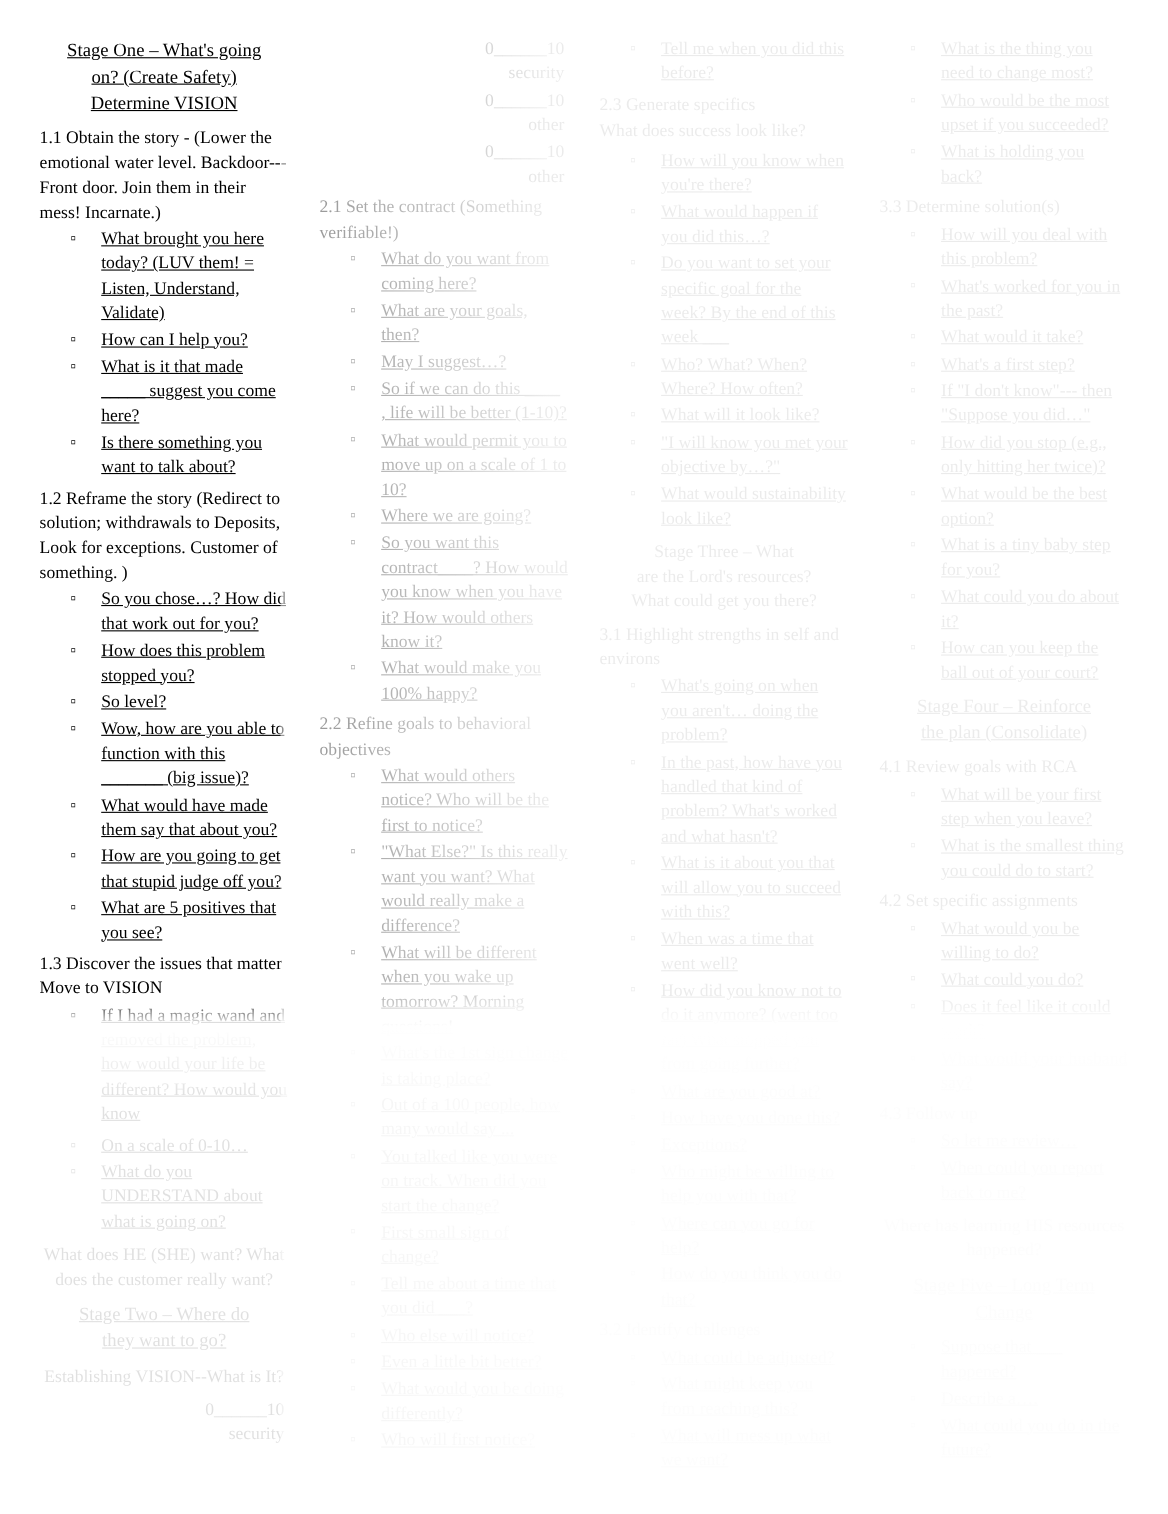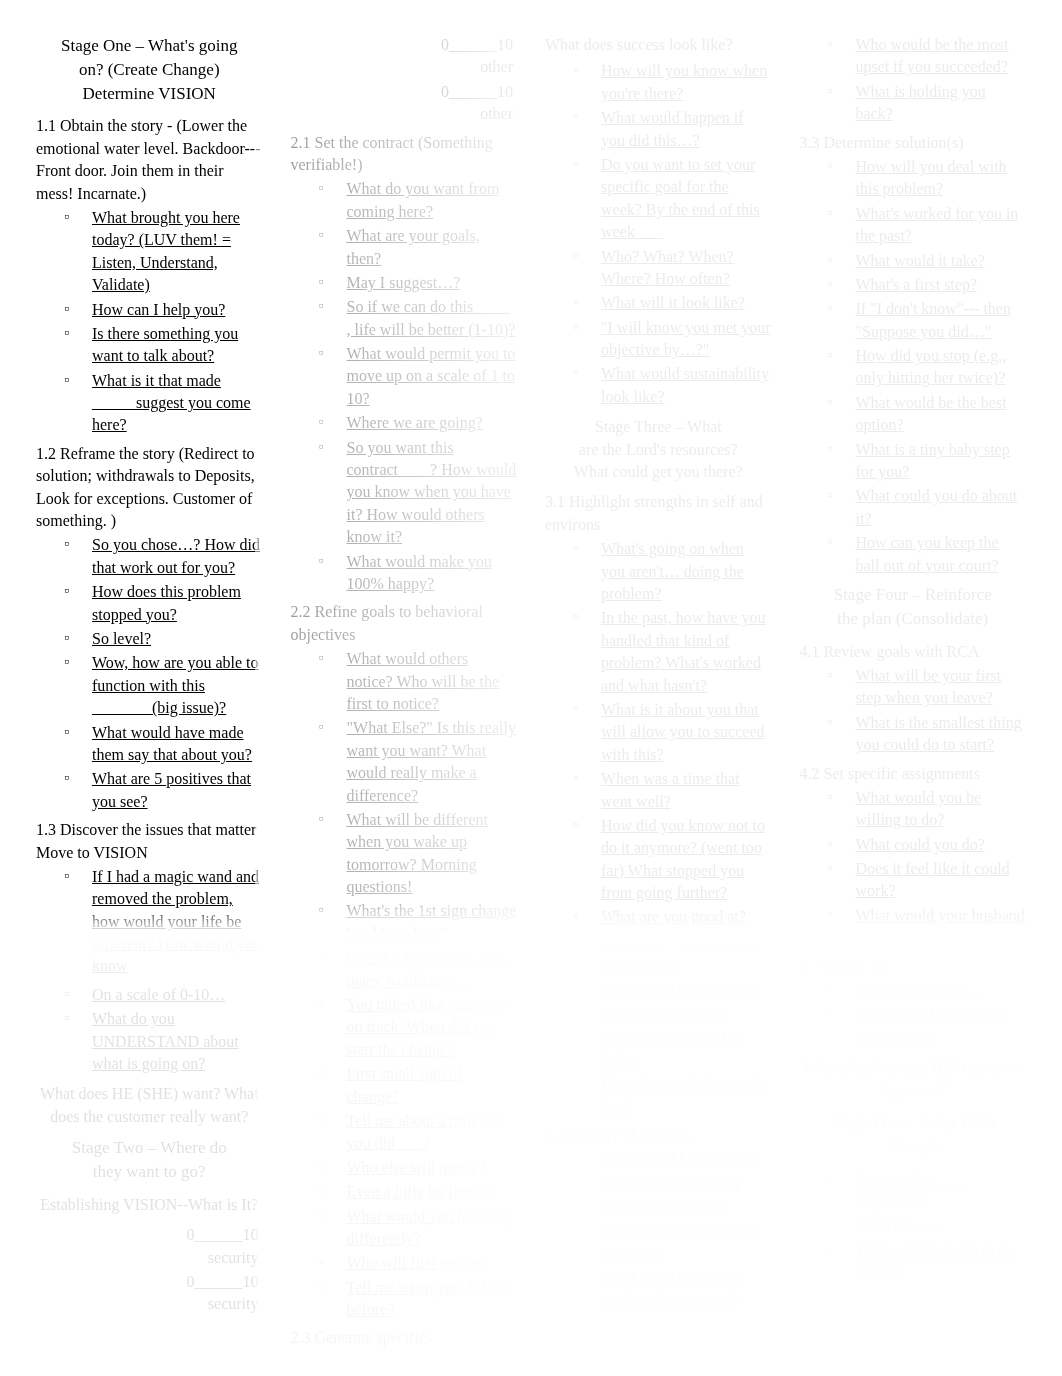--- a/index.html
+++ b/index.html
@@ -22,20 +22,21 @@
       columns: 4;
       column-gap: 28px;
       column-fill: auto;
       padding: 34px 36px 24px 36px;
       height: 100%;
     }
     .stage-title {
       text-align: center;
       font-size: 17px;
       margin-bottom: 10px;
+      text-decoration: underline;
     }
     .section-head {
       font-size: 16px;
       margin-top: 6px;
       margin-bottom: 2px;
     }
     ul.bullets {
       list-style: none;
       padding-left: 26px;
       margin-bottom: 6px;
@@ -92,39 +93,40 @@
       background: linear-gradient(to bottom, rgba(255,255,255,0.0) 0%, rgba(255,255,255,1) 6%, rgba(255,255,255,0.88) 20%, rgba(255,255,255,0.88) 100%);
     }
   </style>
 </head>
 <body>
 
 <div class="page">
 
   <div class="stage-title">
     <div>Stage One – What's going</div>
-    <div>on? (Create Change)</div>
+    <div>on? (Create Safety)</div>
     <div>Determine VISION</div>
   </div>
 
   <div class="section-head">1.1 Obtain the story  - (Lower the emotional water level. Backdoor---Front door.  Join them in their mess! Incarnate.)</div>
   <ul class="bullets">
     <li>What brought you here today? (LUV them! = Listen, Understand, Validate)</li>
     <li>How can I help you?</li>
+    <li>What is it that made _____ suggest you come here?</li>
     <li>Is there something you want to talk about?</li>
-    <li>What is it that made _____ suggest you come here?</li>
   </ul>
 
   <div class="section-head">1.2 Reframe the story (Redirect to solution; withdrawals to Deposits, Look for exceptions. Customer of something. )</div>
   <ul class="bullets">
     <li>So you chose…? How did that work out for you?</li>
     <li>How does this problem stopped you?</li>
     <li>So level?</li>
     <li>Wow, how are you able to function with this _______ (big issue)?</li>
     <li>What would have made them say that about you?</li>
+    <li>How are you going to get that stupid judge off you?</li>
     <li>What are 5 positives that you see?</li>
   </ul>
 
   <div class="section-head">1.3 Discover the issues that matter   Move to  VISION</div>
   <ul class="bullets">
     <li>If I had a magic wand and removed the problem, how would your life be different? How would you know</li>
   </ul>
 
   <ul class="bullets">
     <li>On a scale of 0-10…</li>

